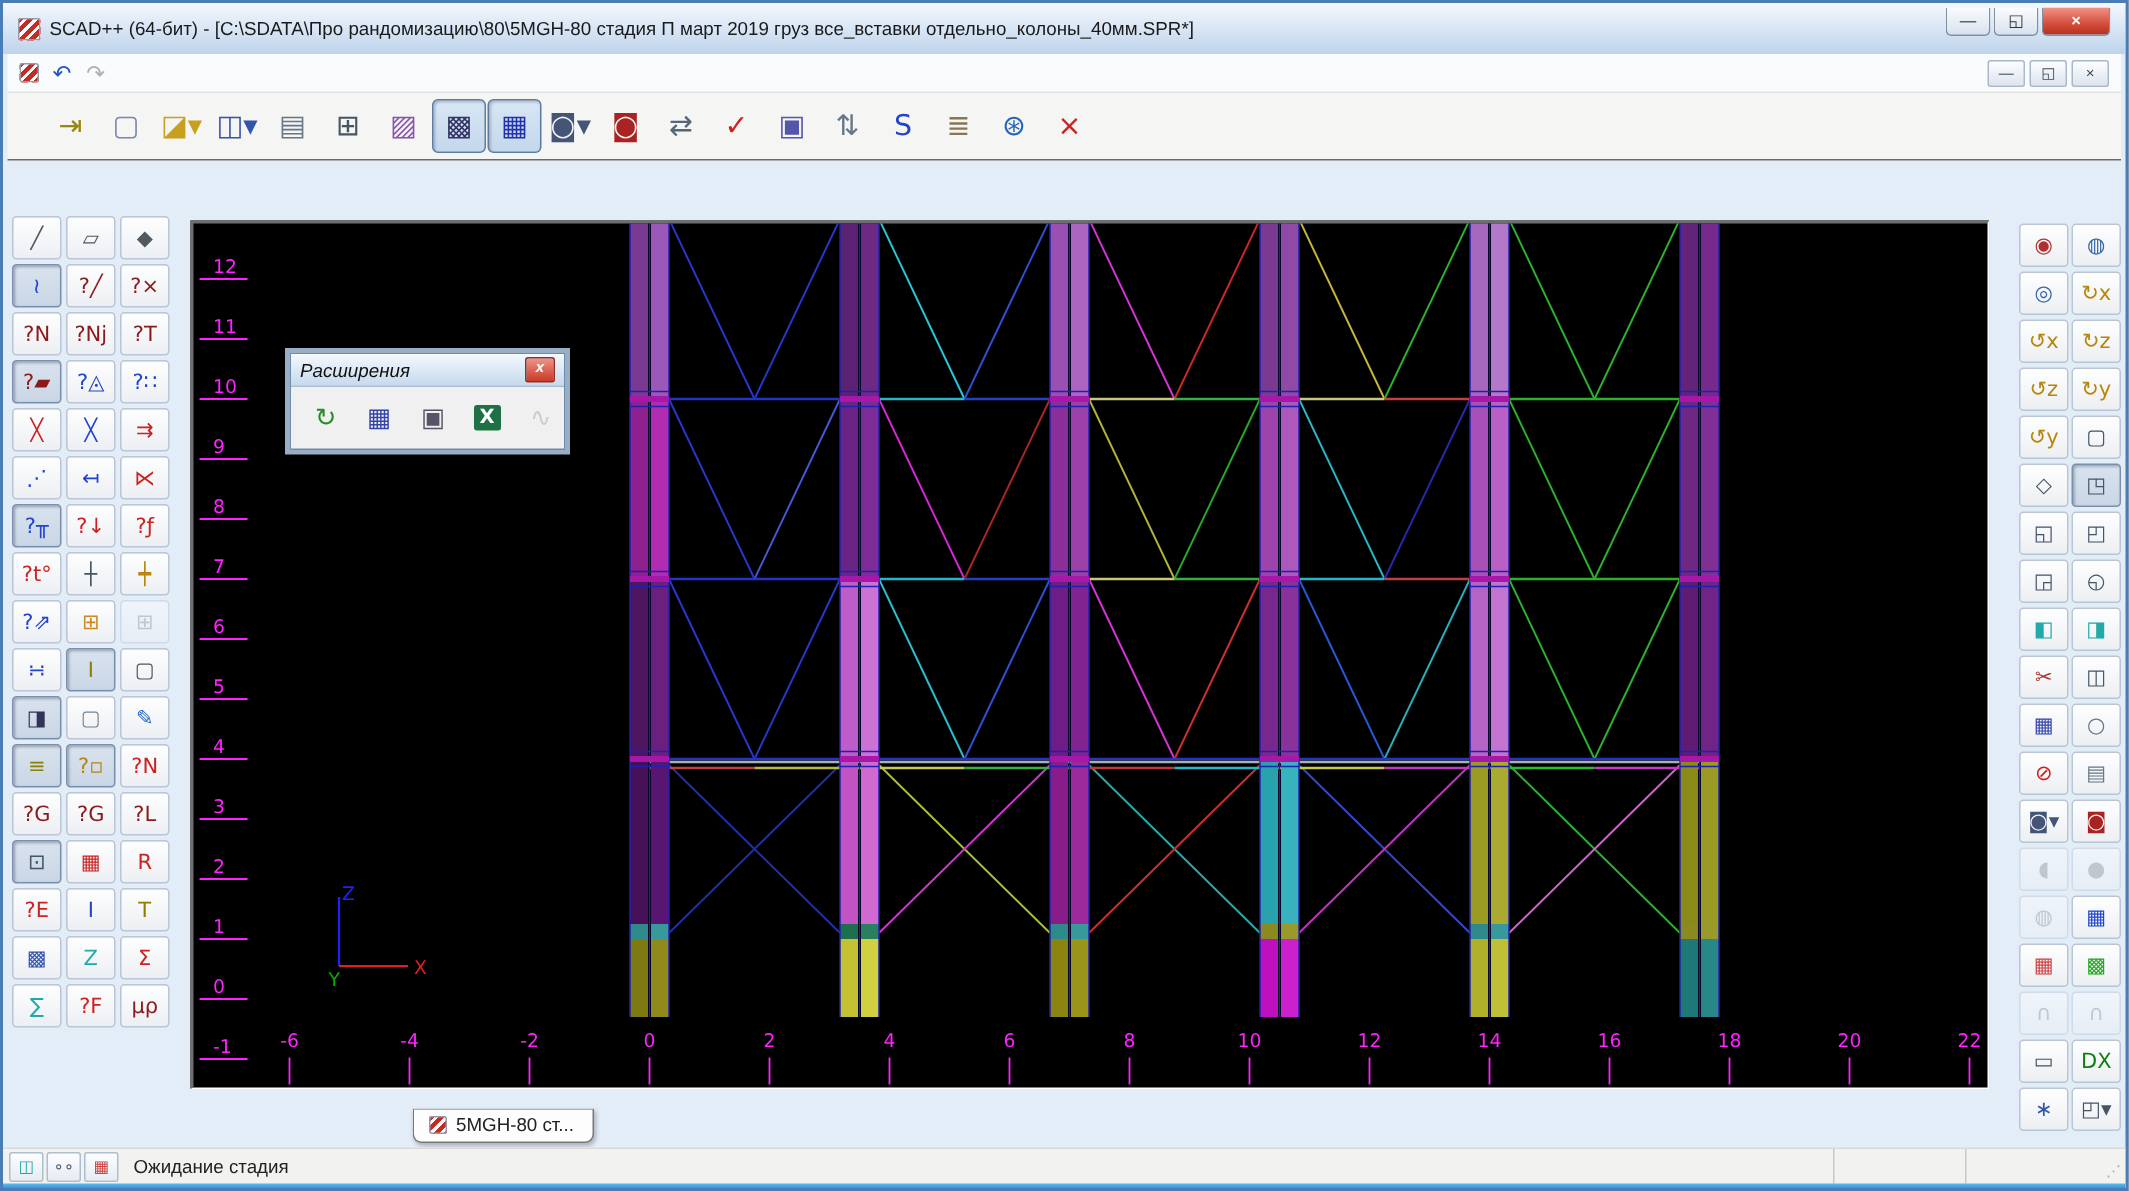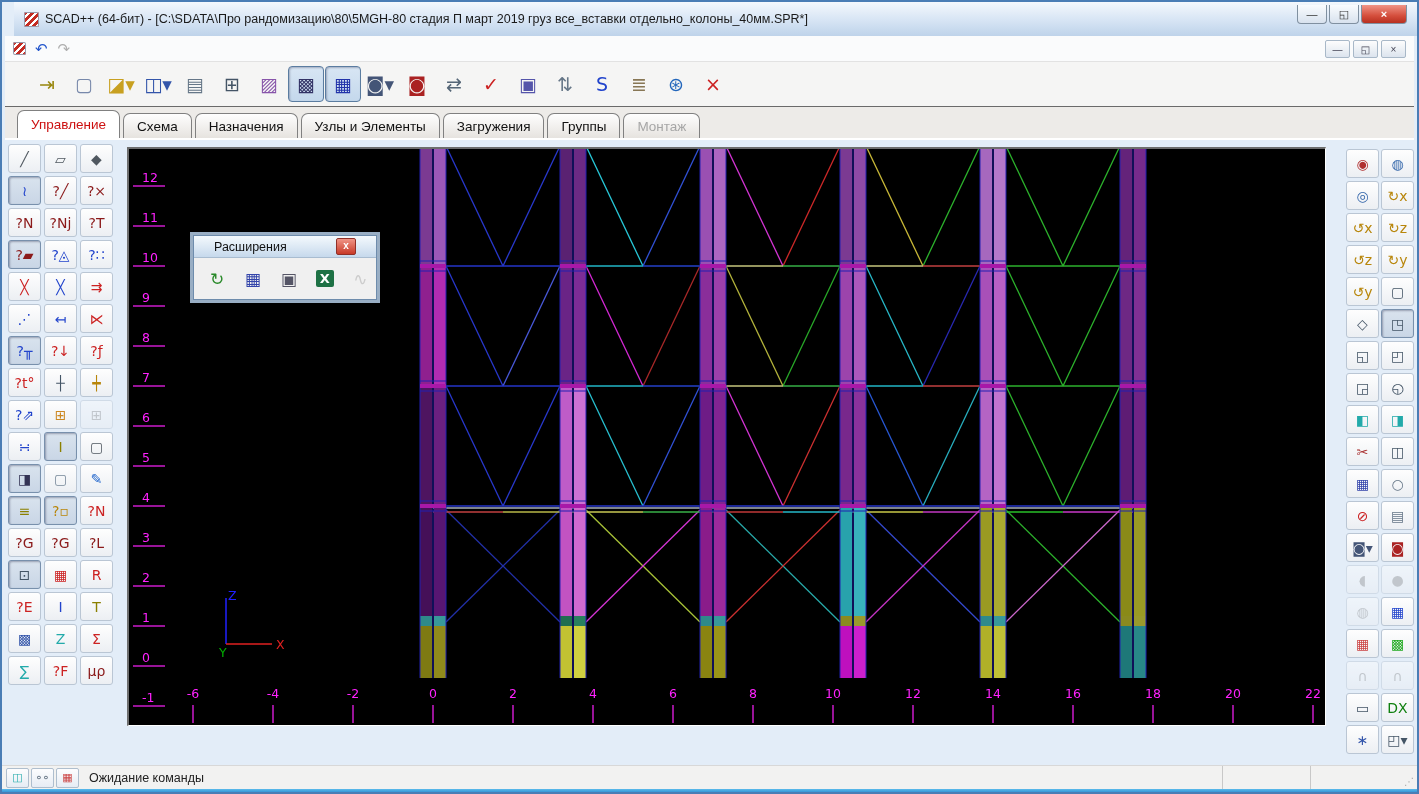--- a/index.html
+++ b/index.html
@@ -1,18 +1,18 @@
 <!DOCTYPE html>
 <html><head>
 <meta charset="utf-8">
 <style>
   html,body{margin:0;padding:0;background:#9AB6D4;font-family:"Liberation Sans",sans-serif;}
   .window{position:relative;width:1419px;height:794px;background:#E3EDF8;border:2px solid #4A7DB5;box-sizing:border-box;overflow:hidden;}
   
-  .titlebar{position:absolute;left:12px;top:0;right:0;height:34px;background:linear-gradient(#F4F8FD,#D6E4F4 55%,#BED3EA);display:flex;align-items:center;padding:0 10px;box-sizing:border-box;}
+  .titlebar{position:absolute;left:0;top:0;right:0;height:34px;background:linear-gradient(#F4F8FD,#D6E4F4 55%,#BED3EA);display:flex;align-items:center;padding:0 10px;box-sizing:border-box;}
   .title-text{flex:1;font-size:12.5px;color:#1a1a1a;white-space:nowrap;overflow:hidden;margin-left:6px;}
   .scad-logo{display:inline-block;width:15px;height:15px;border-radius:2px;background:
     repeating-linear-gradient(135deg,#C42B22 0 3px,#fff 3px 5px);box-shadow:0 0 0 1px #99a inset;flex:none;}
   .win-controls{display:flex;margin-top:-10px;}
   .win-btn{width:30px;height:19px;border:1px solid #8090A0;border-top:none;background:linear-gradient(#FAFCFE,#D8E2EE);border-radius:0 0 4px 4px;font-size:11px;line-height:17px;text-align:center;color:#333;margin-left:2px;cursor:default;}
   .win-btn.close{width:46px;background:linear-gradient(#F09486,#D44E3C 60%,#B83020);color:#fff;font-weight:bold;}
   
   .menubar{position:absolute;left:3px;right:3px;top:34px;height:26px;background:#FAFBFC;border-bottom:1px solid #E2E2E2;display:flex;align-items:center;padding-left:8px;box-sizing:border-box;}
   .menu-item{border:none;background:none;font-family:"Liberation Sans",sans-serif;font-size:13px;color:#111;padding:3px 9px;cursor:default;}
   .tool-glyph{font-size:15px;padding:0 5px;}
@@ -33,21 +33,21 @@
   .right-toolbar{position:absolute;left:1344px;top:147px;width:72px;display:grid;grid-template-columns:repeat(2,34px);grid-auto-rows:31px;gap:1px;}
   .sbtn{width:33px;height:29px;border:1px solid #BAC6D4;background:linear-gradient(#FEFEFE,#ECEFF3);border-radius:3px;display:flex;align-items:center;justify-content:center;cursor:default;padding:0;}
   .sbtn .glyph{font-size:14px;font-family:"DejaVu Sans",sans-serif;line-height:1;}
   .sbtn.pressed{border:1px solid #7890AC;background:linear-gradient(#D9E3EE,#C9D6E6);box-shadow:inset 1px 1px 2px rgba(0,0,40,.3);}
   .sbtn.disabled{opacity:.45;}
   
   .viewport{position:absolute;left:125px;top:145px;width:1199px;height:579px;background:#000;border-top:2px solid #6E6E6E;border-left:2px solid #6E6E6E;border-right:1px solid #FFF;border-bottom:1px solid #FFF;box-sizing:border-box;}
   .viewport svg{position:absolute;left:0;top:0;}
   
   .palette{position:absolute;left:64px;top:86px;width:182px;border:1px solid #6E8CAC;box-shadow:0 0 0 3px rgba(180,205,230,.85),3px 4px 8px rgba(0,0,0,.6);background:#F0F0F0;z-index:5;}
-  .pal-title{height:21px;background:linear-gradient(#F4F9FD,#C6D9EC);display:flex;align-items:center;padding:0 20px;font-size:12.5px;color:#111;border-bottom:1px solid #A8BCD0;}
+  .pal-title{height:21px;background:linear-gradient(#F4F9FD,#C6D9EC);display:flex;align-items:center;padding:0 6px;font-size:12.5px;color:#111;border-bottom:1px solid #A8BCD0;font-style:italic;}
   .pal-close{margin-left:auto;width:18px;height:15px;border:1px solid #903028;border-radius:2px;background:linear-gradient(#F09486,#C83A28);color:#fff;font-size:10px;line-height:13px;text-align:center;font-weight:bold;cursor:default;}
   .pal-body{height:41px;display:flex;align-items:center;gap:7px;padding:0 9px;}
   .pal-btn{width:29px;height:27px;border:1px solid transparent;background:none;display:flex;align-items:center;justify-content:center;cursor:default;}
   .pal-btn .glyph{font-size:17px;font-family:"DejaVu Sans",sans-serif;}
   .pal-btn.disabled{opacity:.4;}
   .glyph.excel{background:#1E7145;color:#fff !important;font-size:13px;font-weight:bold;padding:1px 4px;border-radius:2px;}
   
   .docktab-row{position:absolute;left:128px;top:737px;width:1196px;height:25px;}
   .doc-tab{position:absolute;left:145px;top:0;display:inline-flex;align-items:center;gap:6px;padding:3px 12px 4px 10px;background:#FDFDFD;border:1px solid #787878;border-top:1px solid #B0B0B0;border-radius:0 0 6px 6px;font-size:12.5px;color:#222;box-shadow:1px 2px 3px rgba(0,0,0,.25);cursor:default;}
   
@@ -140,30 +140,20 @@
         <span class="glyph" style="color: rgb(136, 119, 85);">≣</span>
       </button>
       <button class="tbtn">
         <span class="glyph" style="color: rgb(34, 102, 187);">⊛</span>
       </button>
       <button class="tbtn">
         <span class="glyph" style="color: rgb(204, 34, 34);">×</span>
       </button>
     </div>
 
-  <div class="tabbar">
-
-  <button class="tab active">Управление</button>
-      <button class="tab">Схема</button>
-      <button class="tab">Назначения</button>
-      <button class="tab">Узлы и Элементы</button>
-      <button class="tab">Загружения</button>
-      <button class="tab">Группы</button>
-      <button class="tab disabled">Монтаж</button>
-    </div>
 
   <div class="left-toolbar">
 
   <button class="sbtn">
         <span class="glyph" style="color: rgb(80, 88, 96);">╱</span>
       </button>
       <button class="sbtn">
         <span class="glyph" style="color: rgb(80, 88, 96);">▱</span>
       </button>
       <button class="sbtn">
@@ -731,35 +721,41 @@
           <button class="pal-btn">
             <span class="glyph excel">X</span>
           </button>
           <button class="pal-btn disabled">
             <span class="glyph" style="color: rgb(153, 153, 153);">∿</span>
           </button>
         </div>
     </div>
   </div>
 
+  <div class="docktab-row">
+    <span class="doc-tab">
+      <span class="scad-logo" style="width:12px;height:12px;"></span>
+      <span>5MGH-80 ст...</span>
+    </span>
+  </div>
 
   <div class="statusbar">
     <span style="display:flex">
 
     <button class="status-btn">
           <span class="glyph" style="color: rgb(34, 170, 170);">◫</span>
         </button>
         <button class="status-btn">
           <span class="glyph" style="color: rgb(68, 85, 102);">∘∘</span>
         </button>
         <button class="status-btn">
           <span class="glyph" style="color: rgb(204, 68, 68);">▦</span>
         </button>
       </span>
-    <span class="status-msg">Ожидание команды</span>
+    <span class="status-msg">Ожидание стадия</span>
     <span class="status-right">
       <span class="status-cell small"></span>
       <span class="status-cell small"></span>
       <span class="grip">⋰</span>
     </span>
   </div>
 
   <div class="bottom-strip"></div>
 </div>
 

